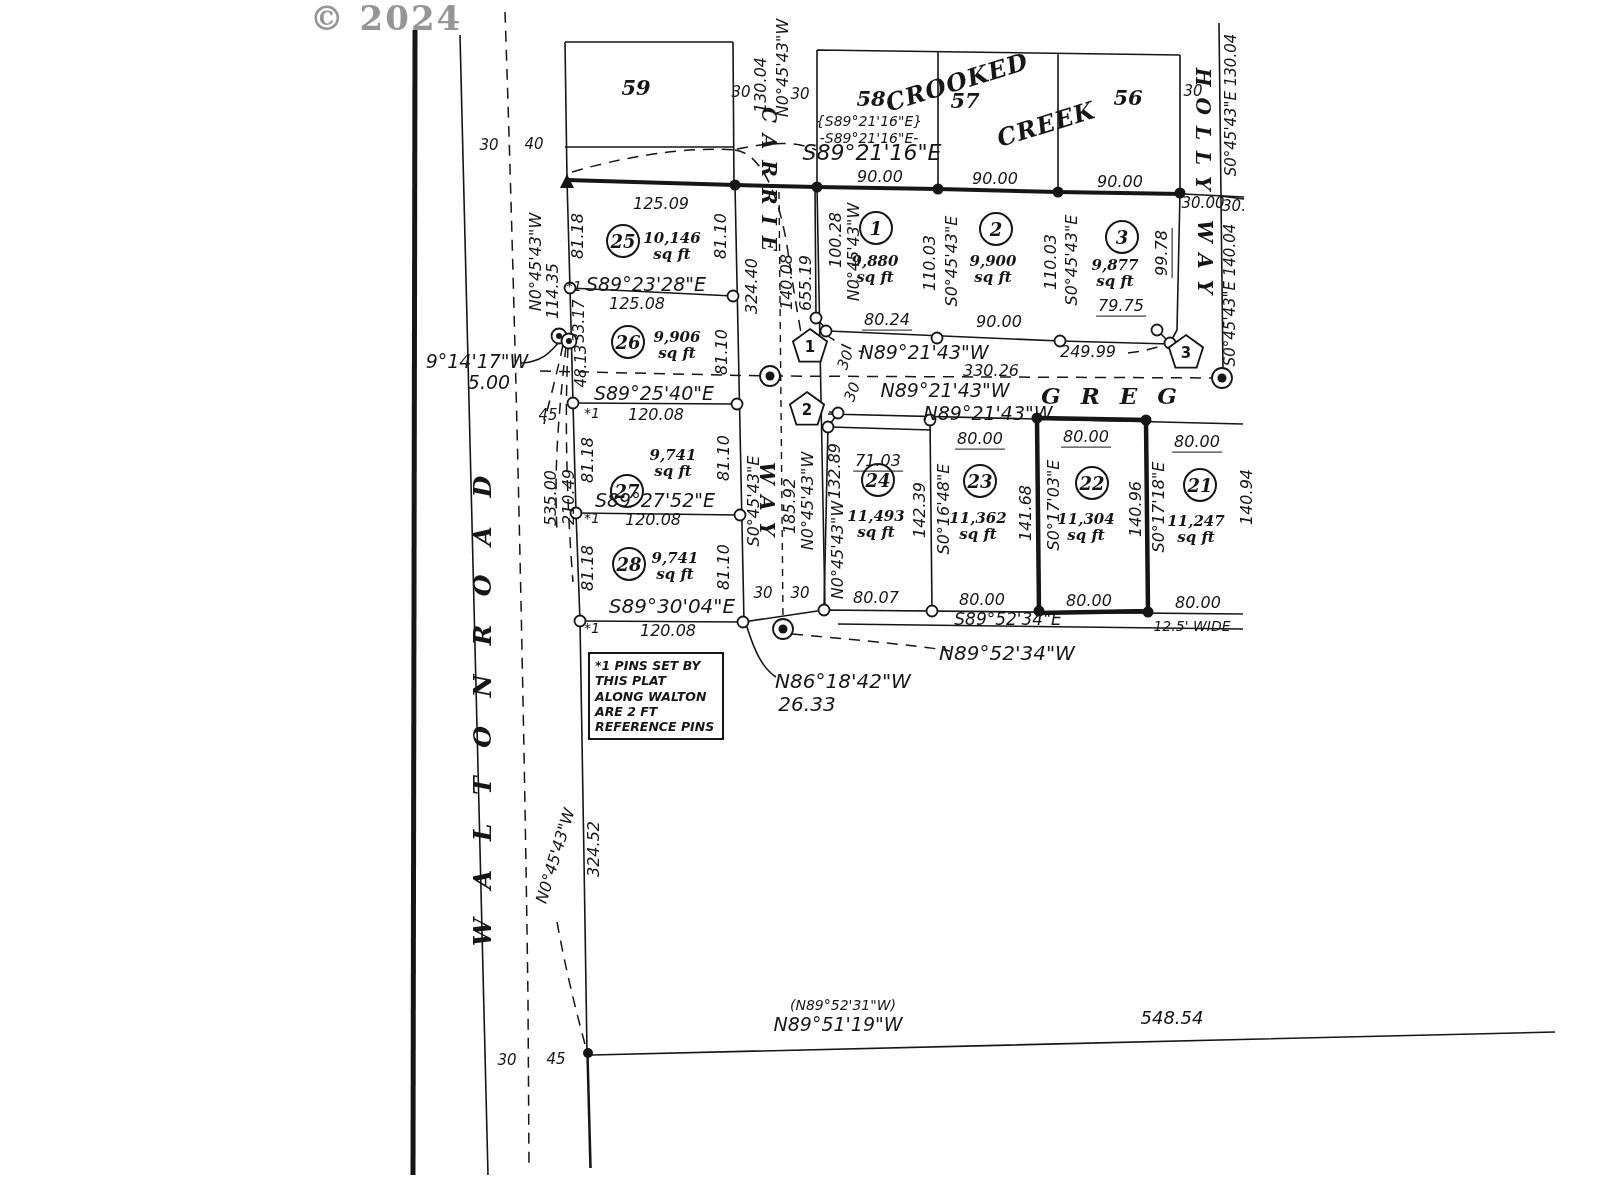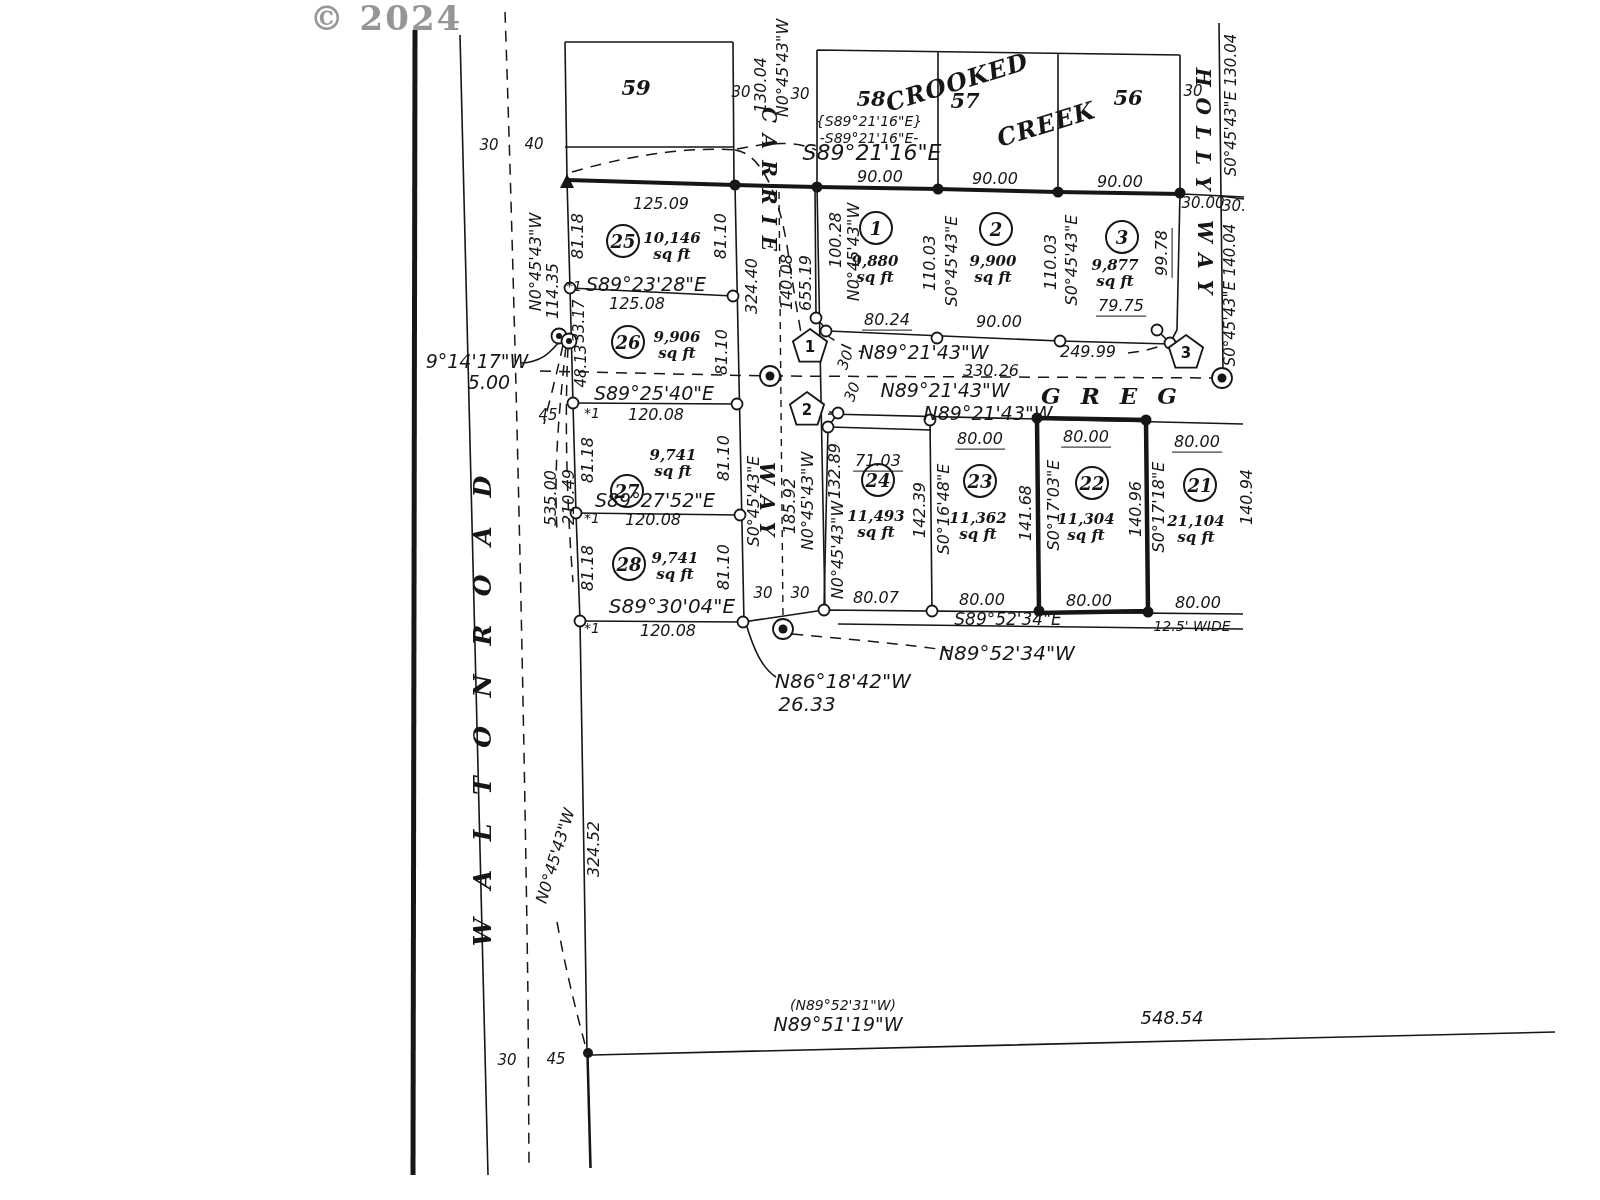--- a/index.html
+++ b/index.html
@@ -226,21 +226,21 @@
       <div class="lb lotnum" style="left: 878px; top: 480px; transform: translate(-50%, -50%);">24</div>
       <div class="lb lotnum" style="left: 980px; top: 481px; transform: translate(-50%, -50%);">23</div>
       <div class="lb lotnum" style="left: 1092px; top: 483px; transform: translate(-50%, -50%);">22</div>
       <div class="lb lotnum" style="left: 1200px; top: 485px; transform: translate(-50%, -50%);">21</div>
       <div class="lb sqft" style="left: 876px; top: 525px; transform: translate(-50%, -50%);">11,493
 sq ft</div>
       <div class="lb sqft" style="left: 978px; top: 527px; transform: translate(-50%, -50%);">11,362
 sq ft</div>
       <div class="lb sqft" style="left: 1086px; top: 528px; transform: translate(-50%, -50%);">11,304
 sq ft</div>
-      <div class="lb sqft" style="left: 1196px; top: 530px; transform: translate(-50%, -50%);">21,104
+      <div class="lb sqft" style="left: 1196px; top: 530px; transform: translate(-50%, -50%);">11,247
 sq ft</div>
       <div class="lb dim" style="left: 876px; top: 598px; transform: translate(-50%, -50%);">80.07</div>
       <div class="lb dim" style="left: 982px; top: 600px; transform: translate(-50%, -50%);">80.00</div>
       <div class="lb dim" style="left: 1089px; top: 601px; transform: translate(-50%, -50%);">80.00</div>
       <div class="lb dim" style="left: 1198px; top: 603px; transform: translate(-50%, -50%);">80.00</div>
       <div class="lb brg17" style="left: 1008px; top: 620px; transform: translate(-50%, -50%);">S89°52'34"E</div>
       <div class="lb smi" style="left: 1192px; top: 616px; transform: translate(-50%, -50%); margin-top: 10px;">12.5'  WIDE</div>
       <div class="lb big2" style="left: 1007px; top: 653px; transform: translate(-50%, -50%);">N89°52'34"W</div>
       <div class="lb dim" style="left: 1247px; top: 497px; transform: translate(-50%, -50%) rotate(-90deg);">140.94</div>
       <div class="lb dim" style="left: 754px; top: 501px; transform: translate(-50%, -50%) rotate(-90deg);">S0°45'43"E</div>
@@ -293,14 +293,21 @@
       <div class="lb dim" style="left: 594px; top: 849px; transform: translate(-50%, -50%) rotate(-90deg);">324.52</div>
       <div class="lb big2" style="left: 843px; top: 681px; transform: translate(-50%, -50%);">N86°18'42"W</div>
       <div class="lb big2" style="left: 807px; top: 704px; transform: translate(-50%, -50%);">26.33</div>
       <div class="lb sm" style="left: 507px; top: 1061px; transform: translate(-50%, -50%);">30</div>
       <div class="lb sm" style="left: 556px; top: 1060px; transform: translate(-50%, -50%);">45</div>
       <div class="lb smi" style="left: 843px; top: 1005px; transform: translate(-50%, -50%);">(N89°52'31"W)</div>
       <div class="lb brg" style="left: 838px; top: 1025px; transform: translate(-50%, -50%);">N89°51'19"W</div>
       <div class="lb dim18" style="left: 1172px; top: 1018px; transform: translate(-50%, -50%);">548.54</div>
     </div>
 
+  <div class="notebox">
+    <div>*1 PINS SET BY</div>
+    <div>THIS PLAT</div>
+    <div>ALONG WALTON</div>
+    <div>ARE 2 FT</div>
+    <div>REFERENCE PINS</div>
+  </div>
 
 </div>
 
 </body></html>

